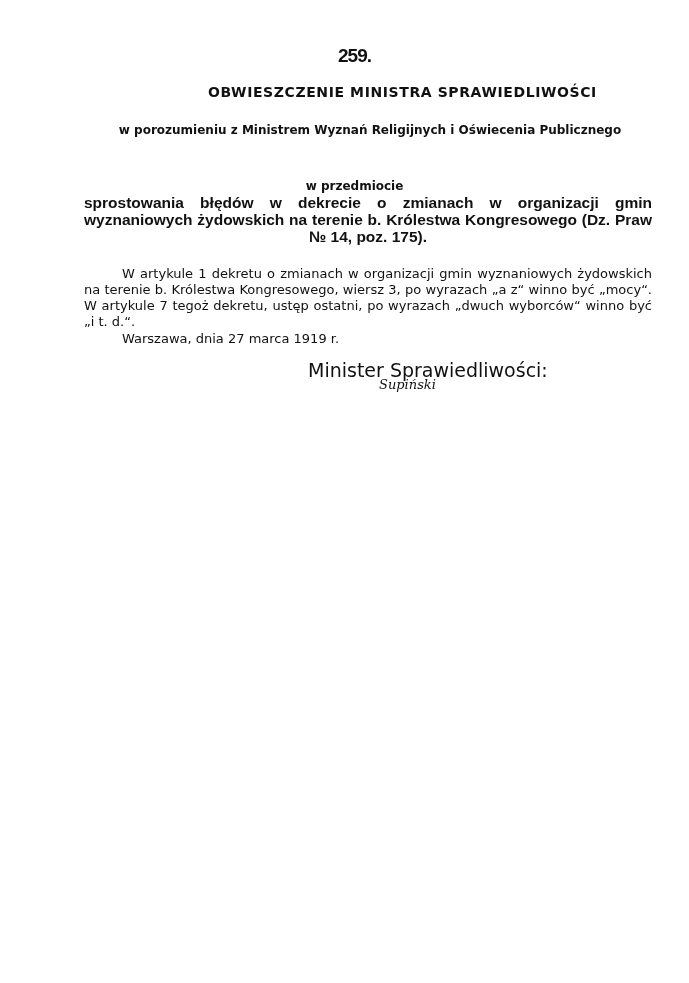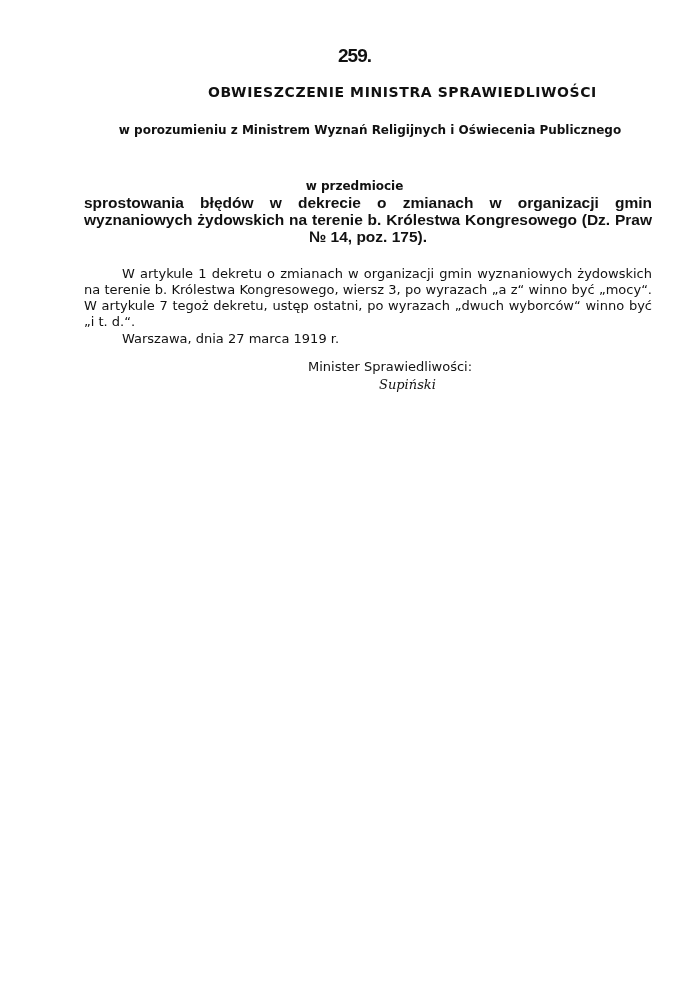--- a/index.html
+++ b/index.html
@@ -95,21 +95,21 @@
       top: 331px;
       left: 112px;
       font-family: "DejaVu Sans", sans-serif;
       font-size: 13px;
     }
     .signature-title {
       position: absolute;
       top: 359px;
       left: 298px;
       font-family: "DejaVu Sans", sans-serif;
-      font-size: 13px;
+      font-size: 19px;
     }
     .signature-name {
       position: absolute;
       top: 377px;
       left: 369px;
       font-family: "DejaVu Serif", serif;
       font-style: italic;
       font-size: 13px;
     }
   </style>

